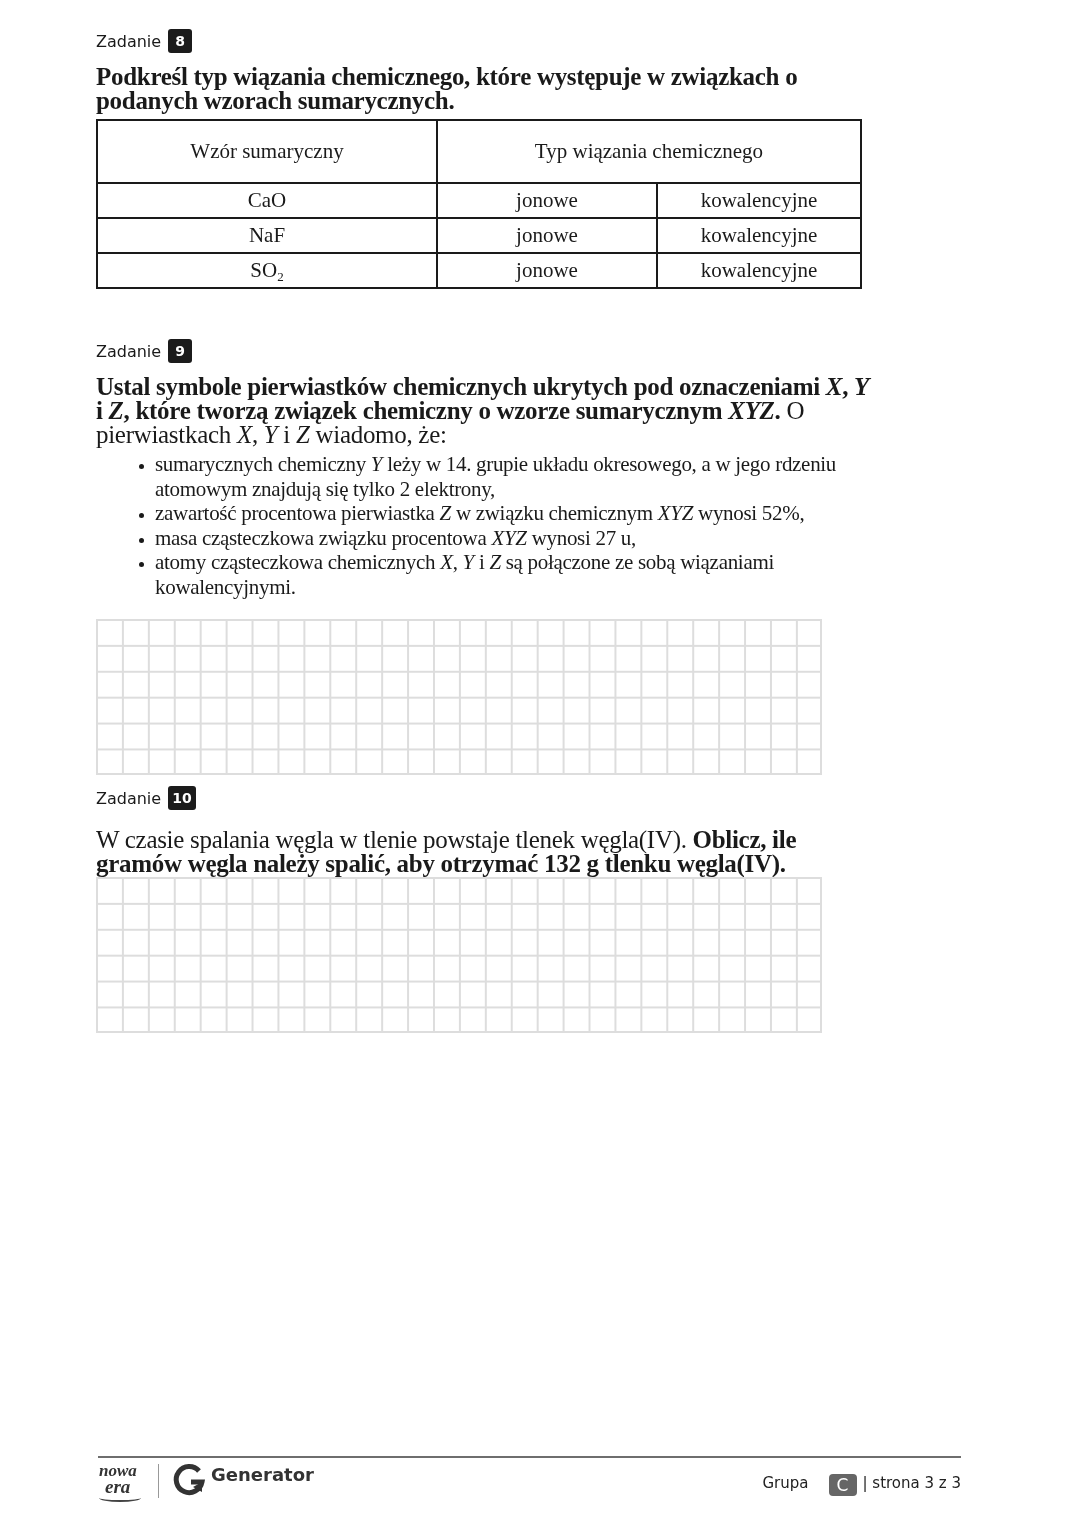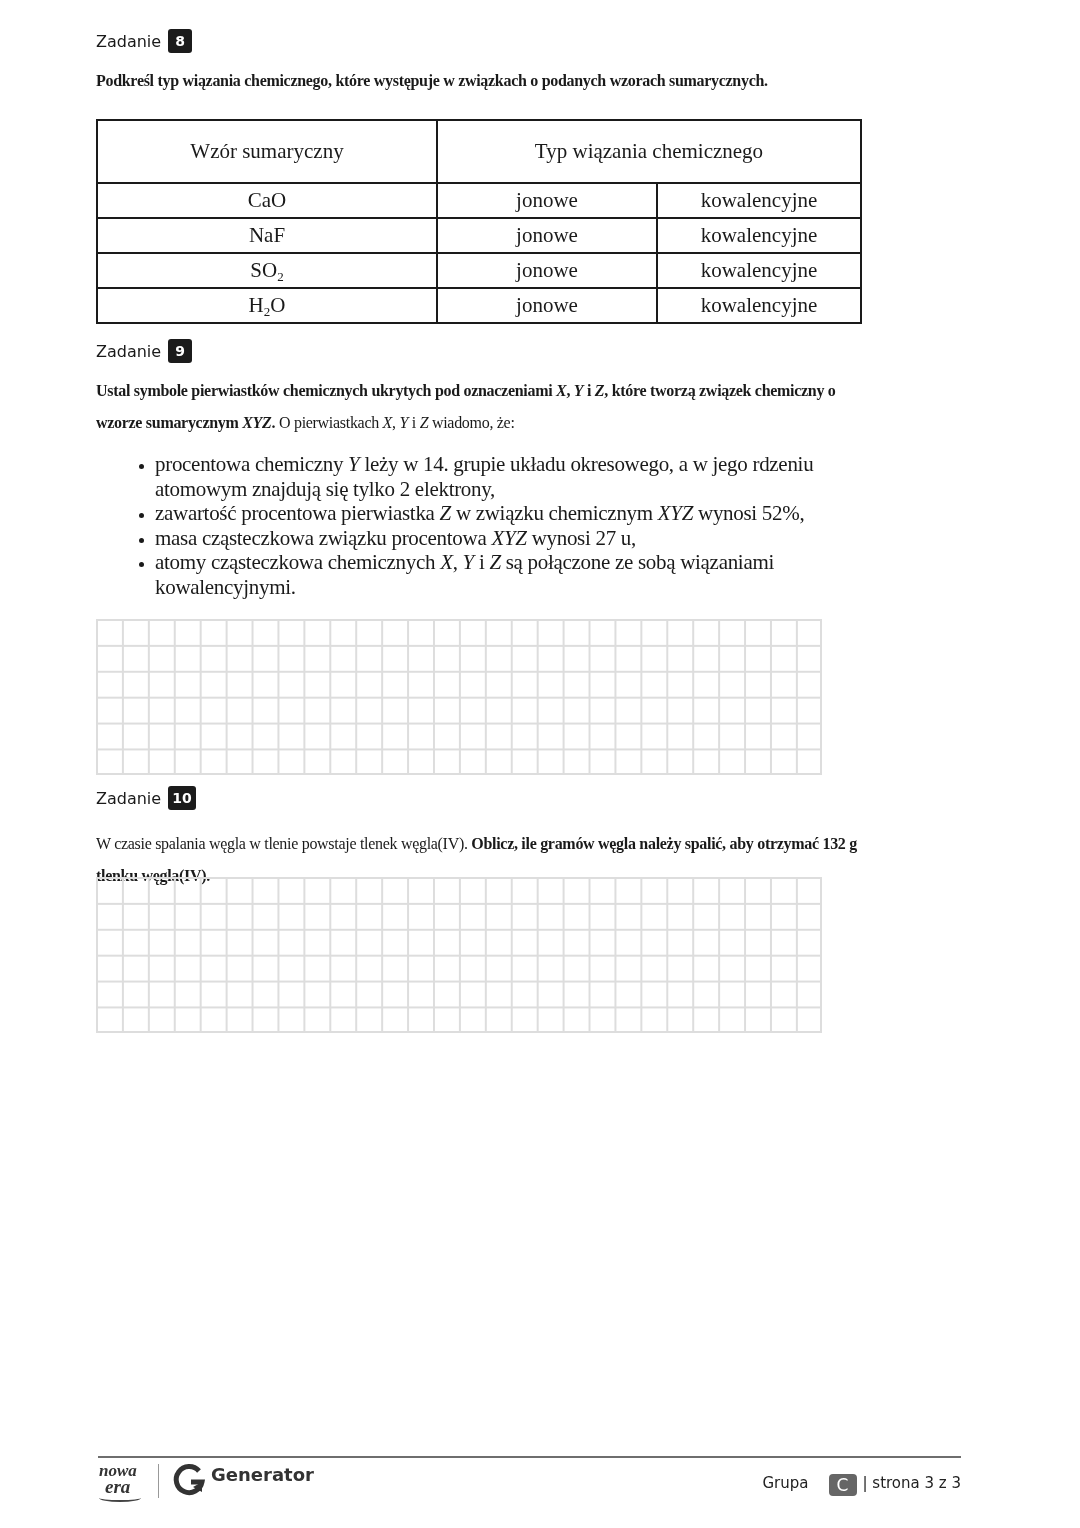--- a/index.html
+++ b/index.html
@@ -1,21 +1,21 @@
 <!DOCTYPE html>
 <html><head>
 <meta charset="utf-8">
 <style>
   html, body { margin: 0; padding: 0; background: #ffffff; }
   body { width: 1080px; height: 1528px; position: relative; overflow: hidden; color: #1a1a1a; }
   .sans { font-family: "DejaVu Sans", "Liberation Sans", sans-serif; }
   .serif { font-family: "Liberation Serif", "DejaVu Serif", serif; }
   .task-label { position: absolute; left: 96px; font-size: 16px; display: flex; align-items: center; gap: 7px; }
   .task-num { background: #1b1b1b; color: #fff; border-radius: 3px; font-size: 14px; font-weight: bold; height: 24px; min-width: 24px; padding: 0 4px; box-sizing: border-box; display: inline-flex; align-items: center; justify-content: center; }
-  .para { position: absolute; left: 96px; width: 780px; font-size: 16px; line-height: 32px; letter-spacing: -0.3px; }
+  .para { position: absolute; left: 96px; width: 780px; font-size: 25px; line-height: 24px; letter-spacing: -0.3px; }
   .para b { font-weight: bold; }
   .para i { font-style: italic; }
   table.bonds { position: absolute; left: 96px; top: 119px; width: 766px; border-collapse: collapse; font-size: 21px; }
   table.bonds td { border: 2px solid #1a1a1a; text-align: center; padding: 0; height: 33px; }
   table.bonds tr.head td { height: 61px; }
   sub { font-size: 13px; vertical-align: -4px; line-height: 0; }
   ul.facts { position: absolute; left: 118px; top: 452px; width: 740px; margin: 0; padding: 0 0 0 37px; font-size: 21px; line-height: 24.5px; letter-spacing: -0.3px; }
   ul.facts li { margin: 0; padding: 0; }
   ul.facts li::marker { font-size: 16px; }
   .grid { position: absolute; left: 96px; width: 726px; height: 156px; box-sizing: border-box;
@@ -61,38 +61,33 @@
   <tr>
     <td>NaF</td>
     <td style="width:218px;">jonowe</td>
     <td>kowalencyjne</td>
   </tr>
   <tr>
     <td><span>SO</span><sub>2</sub></td>
     <td>jonowe</td>
     <td>kowalencyjne</td>
   </tr>
-  <tr>
-    <td><span>H</span><sub>2</sub><span>O</span></td>
-    <td>jonowe</td>
-    <td>kowalencyjne</td>
-  </tr>
 </tbody>
   </table>
 
 <div class="task-label sans" style="top:339px;">
   <span>Zadanie</span>
   <span class="task-num">9</span>
 </div>
 <div class="para serif" style="top:375px; width:775px;">
   <b><span>Ustal symbole pierwiastków chemicznych ukrytych pod oznaczeniami </span><i>X</i><span>, </span><i>Y</i><span> i </span><i>Z</i><span>, które tworzą związek chemiczny o wzorze sumarycznym </span><i>XYZ</i><span>.</span></b><span> O pierwiastkach </span><i>X</i><span>, </span><i>Y</i><span> i </span><i>Z</i><span> wiadomo, że:</span>
 </div>
 
 <ul class="facts serif">
-  <li><span>procentowa chemiczny </span><i>Y</i><span> leży w 14. grupie układu okresowego, a w jego rdzeniu atomowym znajdują się tylko 2 elektrony,</span></li>
+  <li><span>sumarycznych chemiczny </span><i>Y</i><span> leży w 14. grupie układu okresowego, a w jego rdzeniu atomowym znajdują się tylko 2 elektrony,</span></li>
   <li><span>zawartość procentowa pierwiastka </span><i>Z</i><span> w związku chemicznym </span><i>XYZ</i><span> wynosi 52%,</span></li>
   <li><span>masa cząsteczkowa związku procentowa </span><i>XYZ</i><span> wynosi 27 u,</span></li>
   <li><span>atomy cząsteczkowa chemicznych </span><i>X</i><span>, </span><i>Y</i><span> i </span><i>Z</i><span> są połączone ze sobą wiązaniami kowalencyjnymi.</span></li>
 </ul>
 
 <div class="grid" style="top:619px;"></div>
 
 <div class="task-label sans" style="top:786px;">
   <span>Zadanie</span>
   <span class="task-num">10</span>

